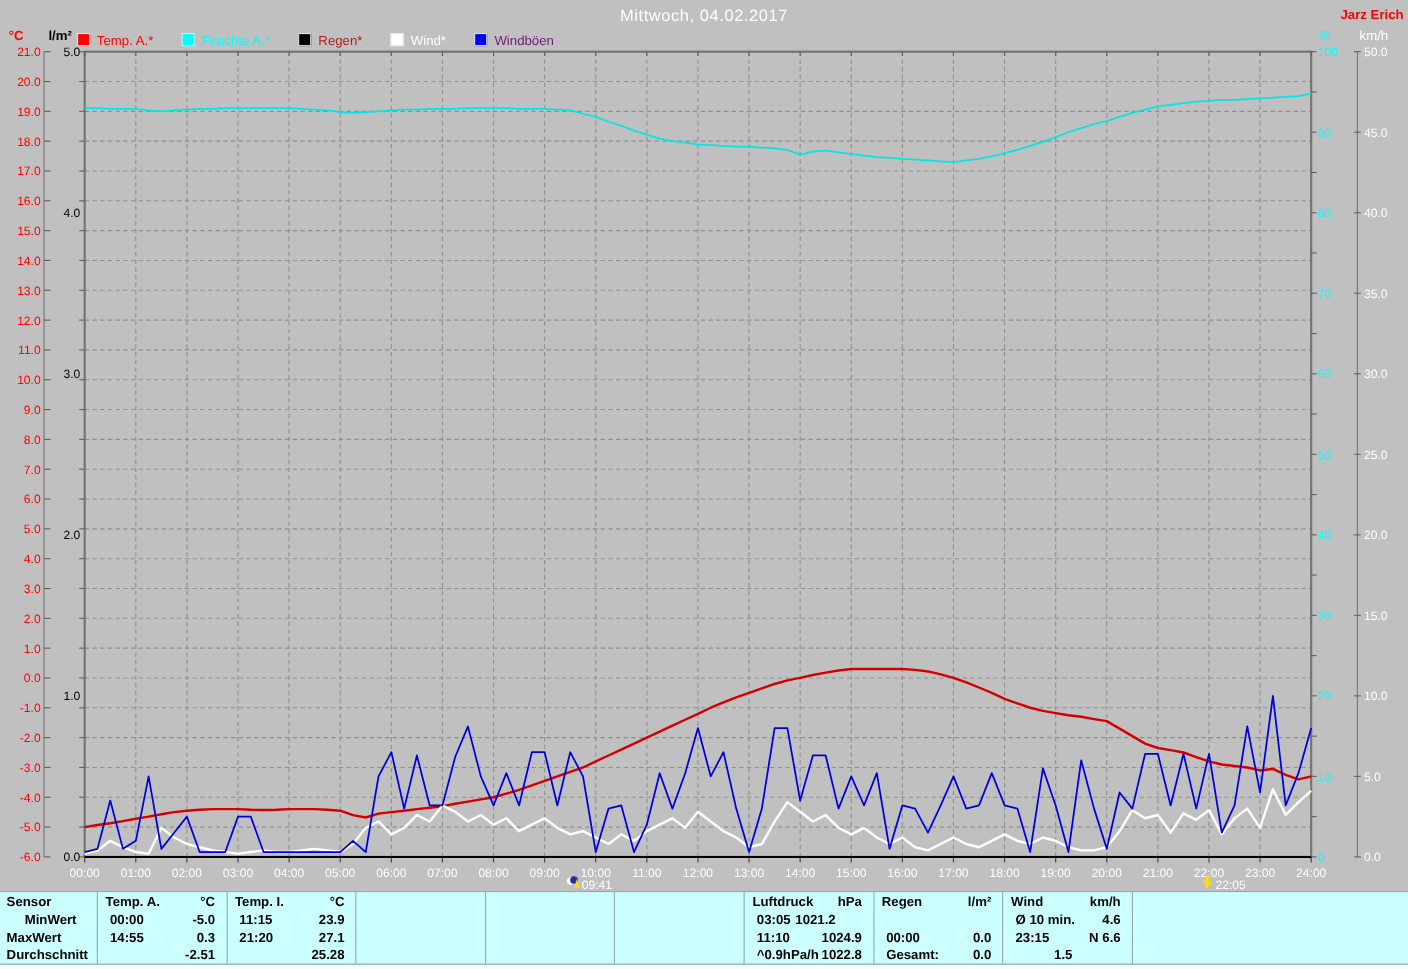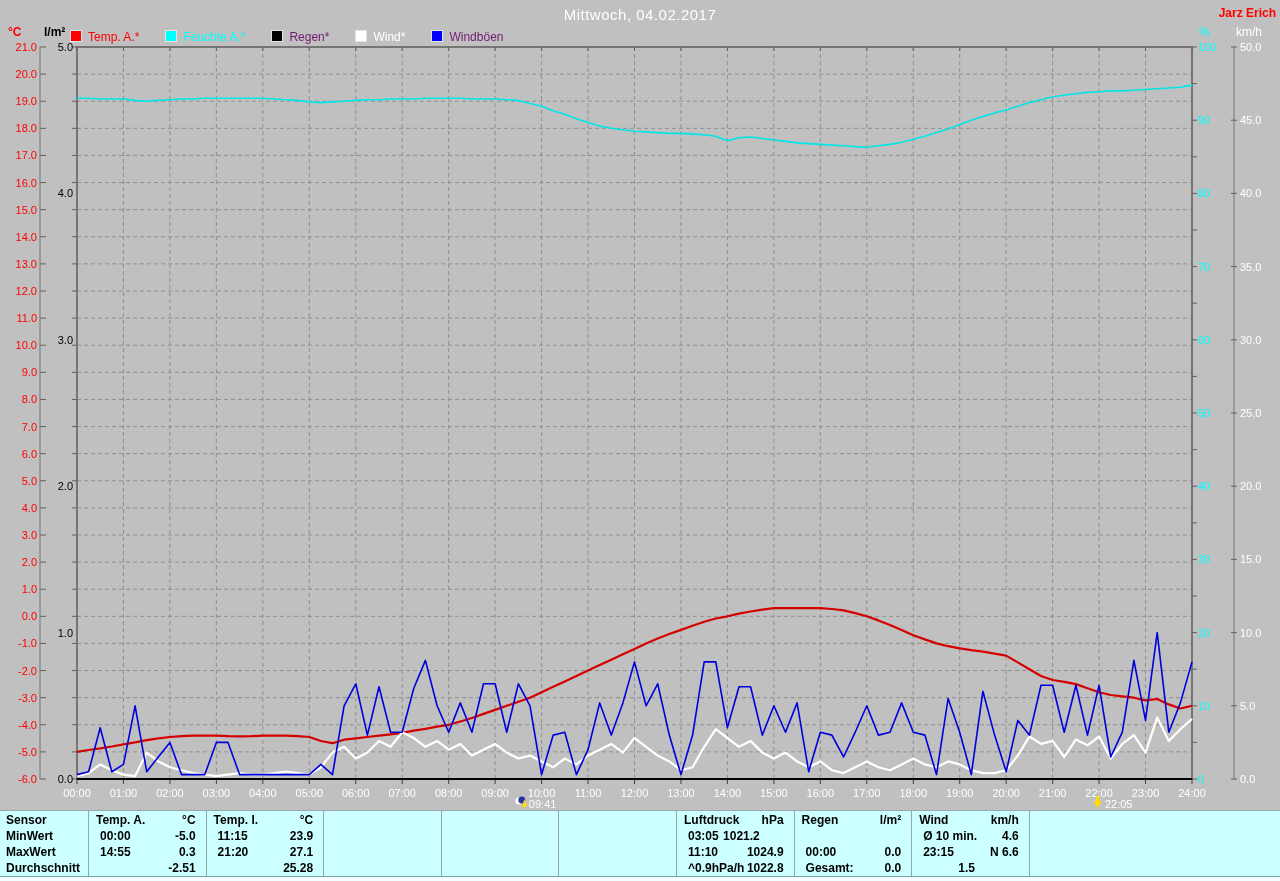--- a/index.html
+++ b/index.html
@@ -41,21 +41,21 @@
       <div class="legend-item">
         <span class="sw" style="background: rgb(255, 0, 0);"></span>
         <span class="lbl" style="color: rgb(255, 0, 0);">Temp. A.*</span>
       </div>
       <div class="legend-item">
         <span class="sw" style="background: rgb(0, 255, 255);"></span>
         <span class="lbl" style="color: rgb(0, 255, 255);">Feuchte A.*</span>
       </div>
       <div class="legend-item">
         <span class="sw" style="background: rgb(0, 0, 0);"></span>
-        <span class="lbl" style="color: #701a75;">Regen*</span>
+        <span class="lbl" style="color: #b91c1c;">Regen*</span>
       </div>
       <div class="legend-item">
         <span class="sw" style="background: rgb(255, 255, 255);"></span>
         <span class="lbl" style="color: rgb(255, 255, 255);">Wind*</span>
       </div>
       <div class="legend-item">
         <span class="sw" style="background: rgb(0, 0, 255);"></span>
         <span class="lbl" style="color: #701a75;">Windböen</span>
       </div>
     </div>
@@ -351,21 +351,21 @@
       </g>
       <g>
         <rect x="1095.939375" y="796" width="3" height="5" fill="#ffdd00"></rect>
         <polygon points="1093.439375,801 1101.939375,801 1097.439375,808" fill="#ffdd00"></polygon>
         <text x="1104.939375" y="808" fill="#ffffff" text-anchor="start" font-size="11">22:05</text>
       </g>
     </svg>
 
   <div id="stats-table">
       <div class="t-cell" style="left: 0px; top: 1px; width: 80px; text-align: left; padding-left: 6px;">Sensor</div>
-      <div class="t-cell" style="left: 0px; top: 17px; width: 80px; text-align: left; padding-left: 6px;">MinWert</div>
+      <div class="t-cell" style="left: 0px; top: 17px; width: 80px; text-align: center; padding-left: 6px;">MinWert</div>
       <div class="t-cell" style="left: 0px; top: 33px; width: 80px; text-align: left; padding-left: 6px;">MaxWert</div>
       <div class="t-cell" style="left: 0px; top: 49px; width: 80px; text-align: left; padding-left: 6px;">Durchschnitt</div>
       <div class="t-cell" style="left: 88px; top: 1px; width: 64.68px; text-align: left; padding-left: 8px;">Temp. A.</div>
       <div class="t-cell" style="left: 140.92px; top: 1px; width: 54.68px; text-align: right; padding-right: 8px;">°C</div>
       <div class="t-cell" style="left: 88px; top: 17px; width: 64.68px; text-align: left; padding-left: 12px;">00:00</div>
       <div class="t-cell" style="left: 135.04px; top: 17px; width: 60.56px; text-align: right; padding-right: 8px;">-5.0</div>
       <div class="t-cell" style="left: 88px; top: 33px; width: 64.68px; text-align: left; padding-left: 12px;">14:55</div>
       <div class="t-cell" style="left: 135.04px; top: 33px; width: 60.56px; text-align: right; padding-right: 8px;">0.3</div>
       <div class="t-cell" style="left: 135.04px; top: 49px; width: 60.56px; text-align: right; padding-right: 8px;">-2.51</div>
       <div class="t-cell" style="left: 205.6px; top: 1px; width: 64.68px; text-align: left; padding-left: 8px;">Temp. I.</div>

